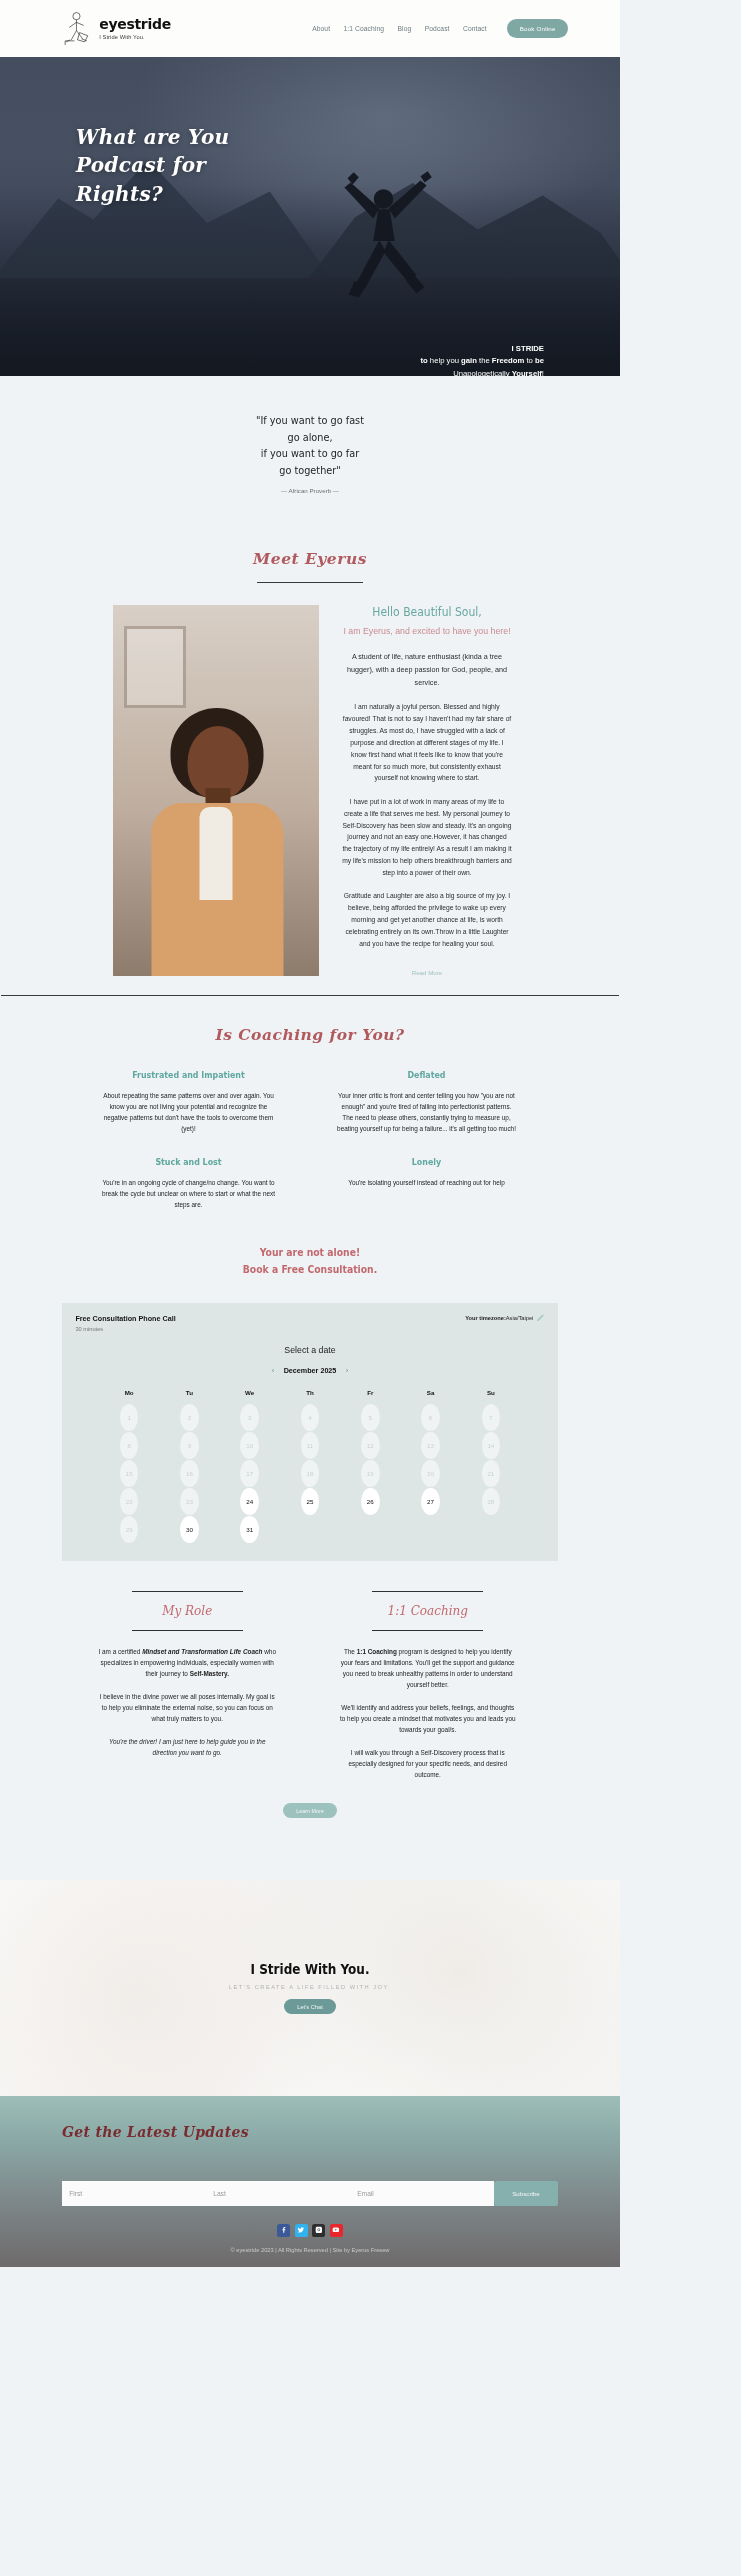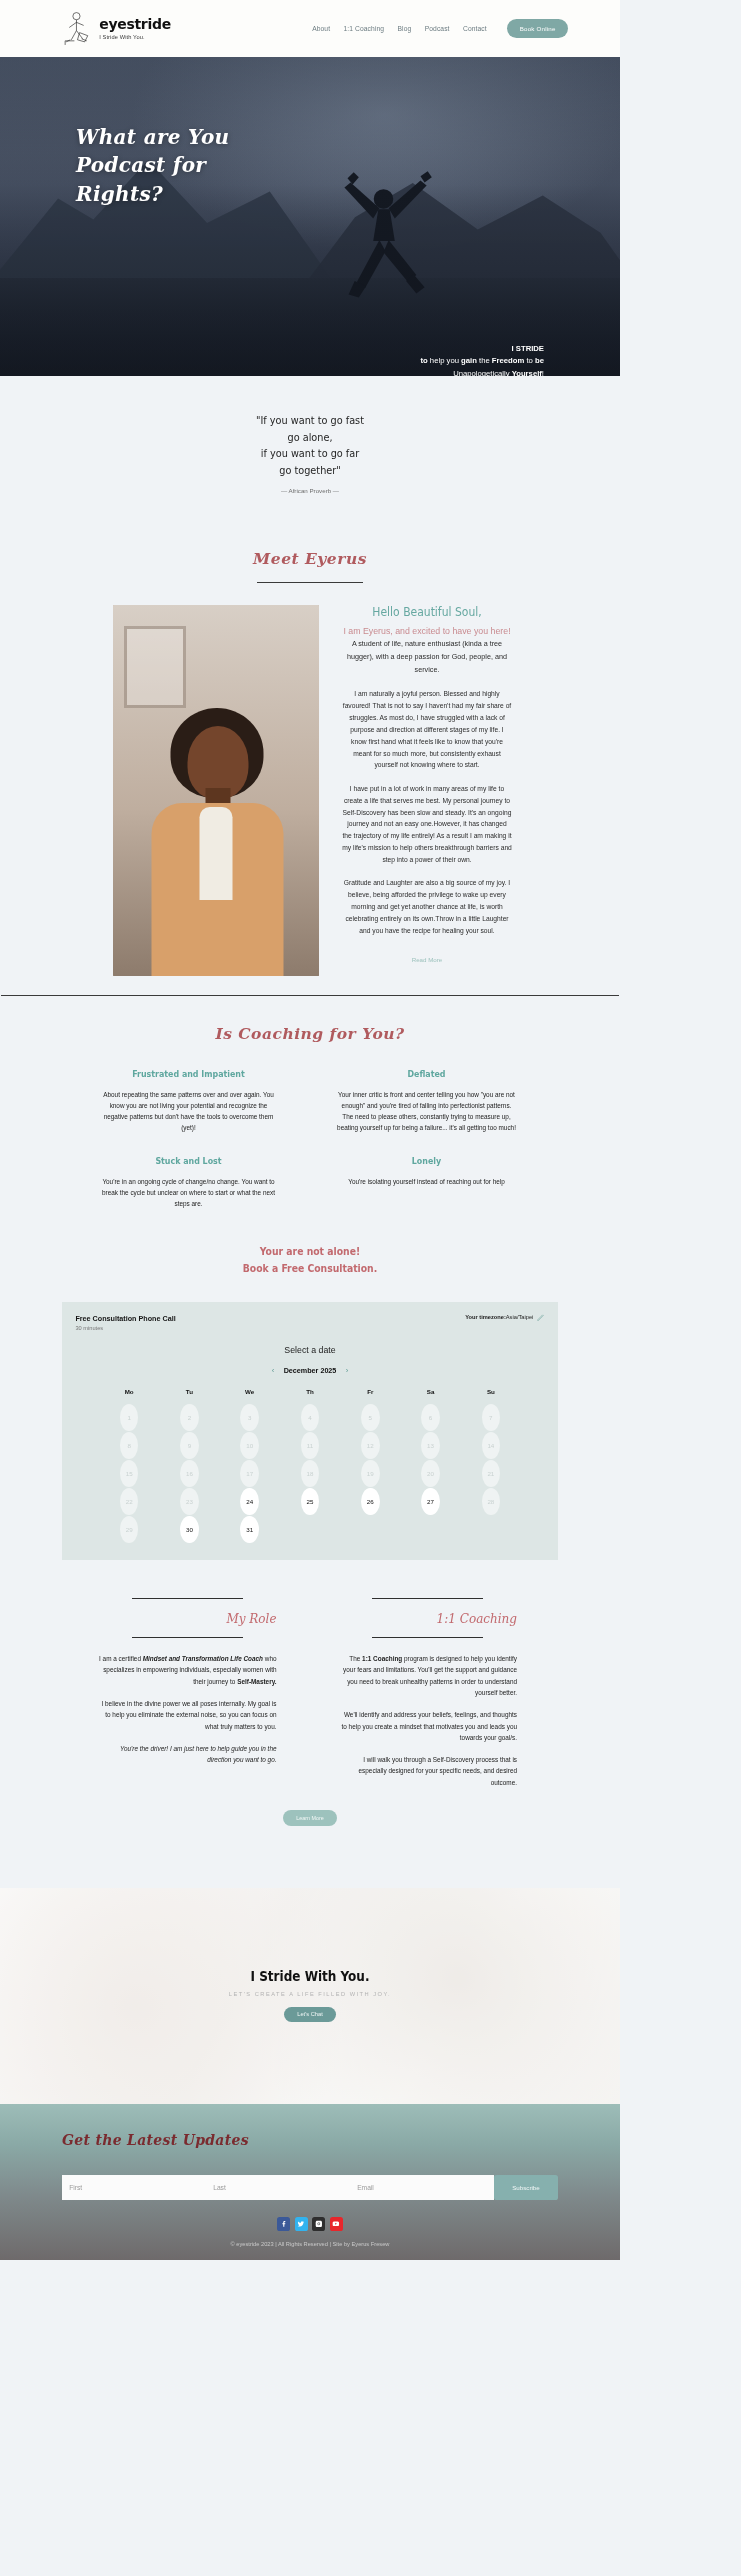--- a/index.html
+++ b/index.html
@@ -177,21 +177,21 @@
   .about-text { flex: 1; text-align: center; }
   .hello {
     font-size: 12px;
     color: #66a8a1;
     font-family: "DejaVu Sans Condensed","Liberation Sans",sans-serif;
     margin-bottom: 7.2px;
   }
   .iam {
     font-size: 8.8px;
     color: #c98b90;
-    margin-bottom: 2px;
+    margin-bottom: 15px;
   }
   .about-text p {
     font-size: 6.7px;
     line-height: 1.78;
     color: #2b2b2b;
     margin-bottom: 11.3px;
   }
   .about-text p.lead { font-size: 7.2px; }
   .readmore {
     display:inline-block;
@@ -226,21 +226,21 @@
     text-align:center;
     color: #c2696e;
     font-weight: 700;
     font-size: 10.3px;
     line-height: 1.65;
     font-family: "DejaVu Sans Condensed","Liberation Sans",sans-serif;
   }
 
   
   .booking {
-    margin: 25px 62px 8px;
+    margin: 25px 62px 0;
     background: #dde6e5;
     padding: 11.3px 13.4px 17.5px;
   }
   .booking-head { display: flex; align-items: flex-start; }
   .booking-title { font-size: 7.2px; font-weight: 700; color: #151515; }
   .booking-sub { font-size: 5.7px; color: #777; margin-top: 2.6px; }
   .tz { margin-left: auto; display:flex; align-items:center; gap:4.1px; font-size: 5.7px; color:#222; }
   .tz b { font-weight: 700; }
   .pencil-icon { color: #5f9b93; }
   .select-date {
@@ -287,21 +287,21 @@
   }
   .ma-head { position:absolute; left: 6.7px; top: 2.6px; width: 9.8px; height: 10.8px; background: #3c2418; border-radius: 50%; }
   .ma-face { position:absolute; left: 8.2px; top: 5.2px; width: 6.7px; height: 7.7px; background: #8a5636; border-radius: 50%; }
 
   
   .cols {
     display: grid;
     grid-template-columns: 1fr 1fr;
     gap: 16px 62px;
     padding: 30px 103px 0 98px;
-    text-align: right;
+    text-align: center;
   }
   .col-rule { width: 111px; height: 0.5px; background: #2f2f2f; margin: 0 auto; }
   .col-head {
     font-family: "DejaVu Serif", serif;
     font-style: italic;
     color: #c2696e;
     font-size: 12px;
     padding: 13.4px 0 11.3px;
   }
   .col-body { font-size: 6.4px; line-height: 1.75; color: #222; margin-top: 15.5px; }
@@ -366,21 +366,21 @@
     color: #fff;
   }
   .footer-head {
     font-family: "DejaVu Serif", serif;
     font-style: italic;
     font-weight: 700;
     font-size: 14px;
     color: #7a2b2f;
     letter-spacing: 0.3px;
   }
-  .sub-form { display:flex; gap: 0; margin-top: 27px; align-items: stretch; }
+  .sub-form { display:flex; gap: 0; margin-top: 41px; align-items: stretch; }
   .sub-form input {
     height: 25px;
     border: none;
     background: #fbfbfb;
     padding: 0 7.2px;
     font-size: 6.7px;
     font-family: "Liberation Sans", sans-serif;
     color: #333;
   }
   .sub-form input::placeholder { color: #9a9a9a; }

